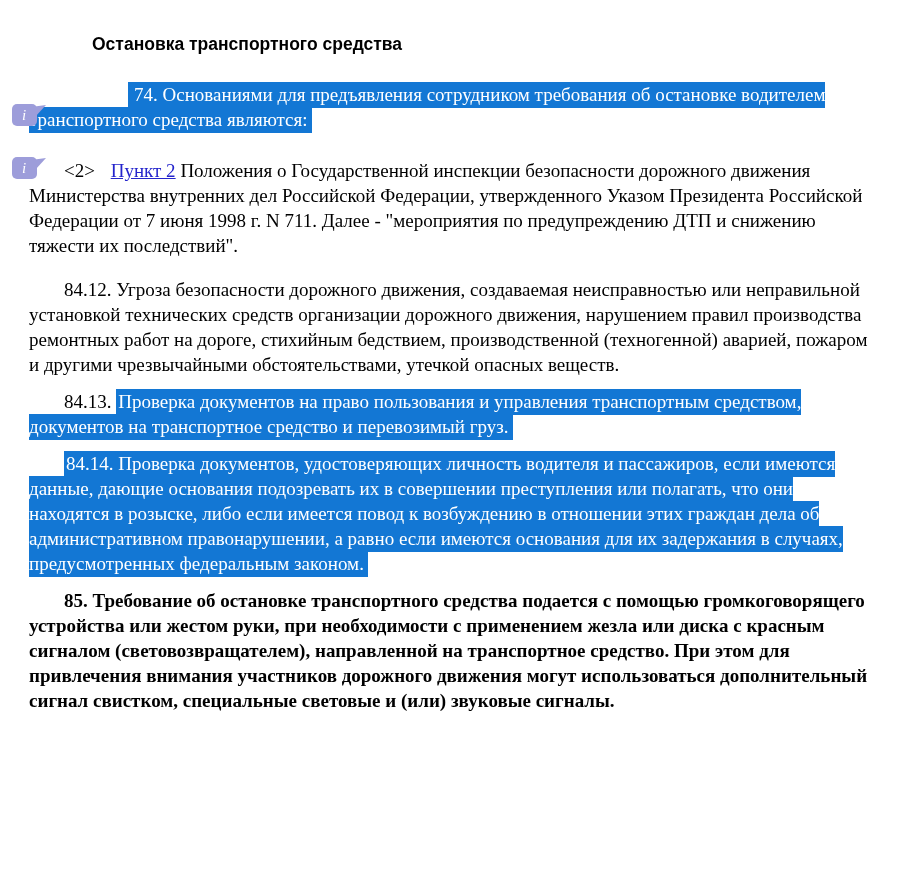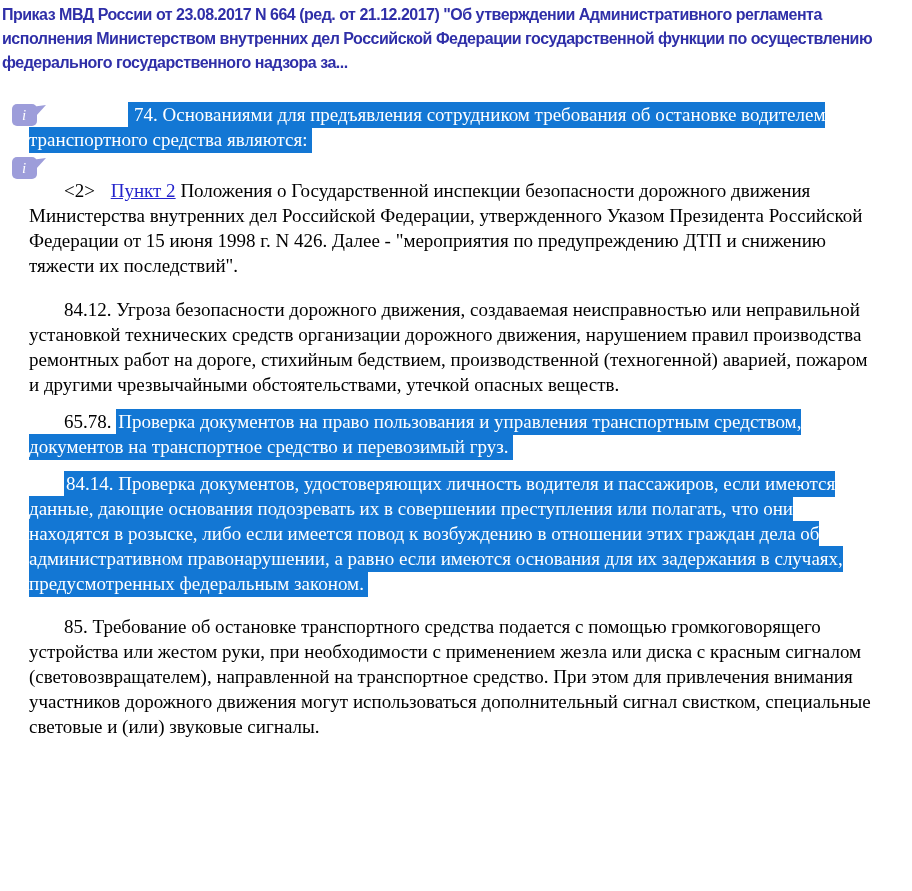--- a/index.html
+++ b/index.html
@@ -75,62 +75,62 @@
     line-height: 25px;
     color: #000000;
     text-indent: 35px;
   }
   .p-84 {
     margin-top: 27px;
     text-indent: 99px;
   }
   .footnote { margin-top: 26px; }
   .p-84-12 { margin-top: 19px; }
-  .p-85 { margin-top: 18px; }
+  .p-85 { margin-top: 12px; font-weight: bold; }
   .p-dark { margin-top: 9px; }
   .hl {
     background: #1377d4;
     color: #ffffff;
     padding: 2px 4px 3px 2px;
   }
   .p-84 .hl { padding-left: 6px; }
   .doc-link {
     color: #2424cc;
     text-decoration: underline;
     cursor: pointer;
     margin-left: 11px;
   }
 </style>
 </head>
 <body>
 
 <div class="page">
 
-  <div class="doc-title">Приказ МВД России от 23.08.2017 N 664 (ред. от 21.12.2017) "Об утверждении Административного регламента исполнения Министерством внутренних дел Российской Федерации государственной функции по осуществлению федерального государственного надзора за...</div>
 
   <div class="info-icon icon-1">
     <span class="tail"></span>
     <span class="i-glyph">i</span>
   </div>
 
   <div class="info-icon icon-2">
     <span class="tail"></span>
     <span class="i-glyph">i</span>
   </div>
 
   <div class="content">
 
+    <h1 class="section-heading">Остановка транспортного средства</h1>
 
     <p class="para p-84"><span class="hl">74. Основаниями для предъявления сотрудником требования об остановке водителем транспортного средства являются:</span></p>
 
-    <p class="para footnote"><span>&lt;2&gt; </span><a class="doc-link">Пункт 2</a><span> Положения о Государственной инспекции безопасности дорожного движения Министерства внутренних дел Российской Федерации, утвержденного Указом Президента Российской Федерации от 15 июня 1998 г. N 426. Далее - "мероприятия по предупреждению ДТП и снижению тяжести их последствий".</span></p>
+    <p class="para footnote"><span>&lt;2&gt; </span><a class="doc-link">Пункт 2</a><span> Положения о Государственной инспекции безопасности дорожного движения Министерства внутренних дел Российской Федерации, утвержденного Указом Президента Российской Федерации от 7 июня 1998 г. N 711. Далее - "мероприятия по предупреждению ДТП и снижению тяжести их последствий".</span></p>
 
     <p class="para p-84-12">84.12. Угроза безопасности дорожного движения, создаваемая неисправностью или неправильной установкой технических средств организации дорожного движения, нарушением правил производства ремонтных работ на дороге, стихийным бедствием, производственной (техногенной) аварией, пожаром и другими чрезвычайными обстоятельствами, утечкой опасных веществ.</p>
 
-    <p class="para"><span>65.78. </span><span class="hl">Проверка документов на право пользования и управления транспортным средством, документов на транспортное средство и перевозимый груз.</span></p>
+    <p class="para"><span>84.13. </span><span class="hl">Проверка документов на право пользования и управления транспортным средством, документов на транспортное средство и перевозимый груз.</span></p>
 
     <p class="para"><span class="hl">84.14. Проверка документов, удостоверяющих личность водителя и пассажиров, если имеются данные, дающие основания подозревать их в совершении преступления или полагать, что они находятся в розыске, либо если имеется повод к возбуждению в отношении этих граждан дела об административном правонарушении, а равно если имеются основания для их задержания в случаях, предусмотренных федеральным законом.</span></p>
 
     <p class="para p-85">85. Требование об остановке транспортного средства подается с помощью громкоговорящего устройства или жестом руки, при необходимости с применением жезла или диска с красным сигналом (световозвращателем), направленной на транспортное средство. При этом для привлечения внимания участников дорожного движения могут использоваться дополнительный сигнал свистком, специальные световые и (или) звуковые сигналы.</p>
 
 
   </div>
 </div>
 
 </body></html>

